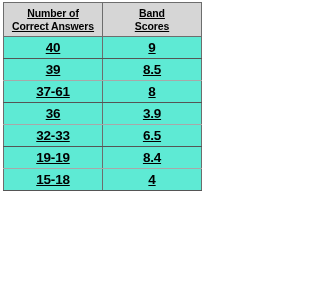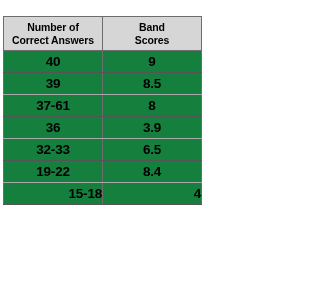--- a/index.html
+++ b/index.html
@@ -11,22 +11,23 @@
     width: 206px;
     height: 300px;
     overflow: hidden;
     font-family: "Liberation Sans", sans-serif;
     -webkit-font-smoothing: none;
   }
 
   .table-wrap {
     position: absolute;
     left: 3px;
-    top: 16px;
+    top: 2px;
     width: 198px;
+    text-decoration: underline;
   }
 
   table.score-table {
     border-collapse: collapse;
     table-layout: fixed;
     width: 198px;
     background: #ffffff;
   }
 
   table.score-table col.col-answers { width: 99px; }
@@ -52,26 +53,26 @@
   }
 
   .hdr-line { display: block; white-space: nowrap; }
 
   table.score-table tbody td {
     height: 21px;
     font-weight: bold;
     font-size: 13.5px;
     line-height: 21px;
     letter-spacing: -0.2px;
-    background: #15803d;
+    background: #5eead4;
   }
 
   tbody tr:nth-child(odd) td { border-top-color: #555555; border-bottom-color: #555555; }
   tbody tr:nth-child(even) td { border-top-color: #a8a8a8; border-bottom-color: #a8a8a8; }
-  tbody tr:last-child td { border-bottom-color: #555555; text-align: right; }
+  tbody tr:last-child td { border-bottom-color: #555555; }
 </style>
 </head>
 <body>
 
 <div class="table-wrap">
   <table class="score-table">
     <colgroup>
       <col class="col-answers">
       <col class="col-band">
     </colgroup>
@@ -102,21 +103,21 @@
       </tr>
       <tr>
         <td>36</td>
         <td>3.9</td>
       </tr>
       <tr>
         <td>32-33</td>
         <td>6.5</td>
       </tr>
       <tr>
-        <td>19-22</td>
+        <td>19-19</td>
         <td>8.4</td>
       </tr>
       <tr>
         <td>15-18</td>
         <td>4</td>
       </tr>
     </tbody>
   </table>
 </div>
 

